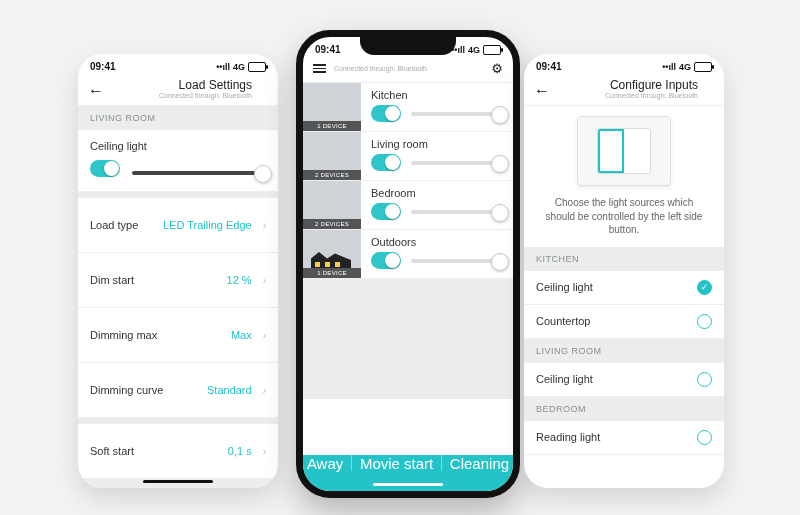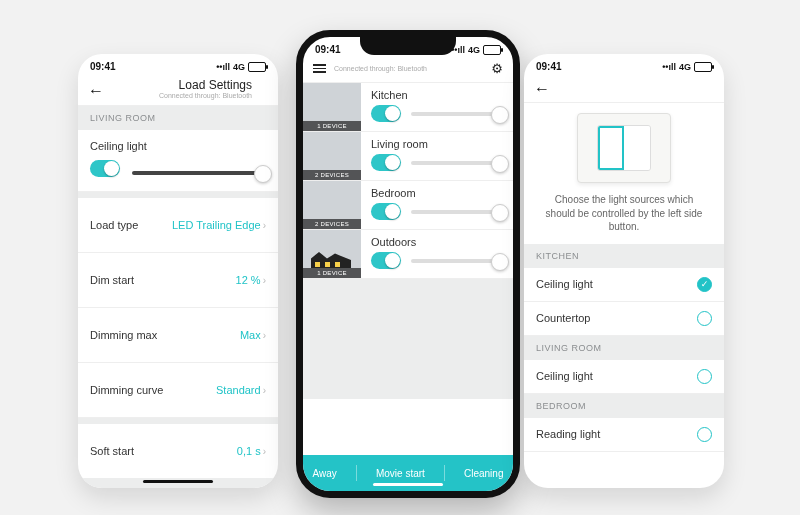--- a/index.html
+++ b/index.html
@@ -18,40 +18,40 @@
   .hdr .back{font-size:16px;color:#111;margin-right:6px}
   .hdr .menu{display:flex;flex-direction:column;gap:2px;margin-right:8px}
   .hdr .menu span{display:block;width:13px;height:1.5px;background:#222}
   .hdr .ttl{flex:1;text-align:right}
   .hdr .ttl.leftish{text-align:left}
   .hdr .ttl .t1{font-size:12px;color:#222}
   .hdr .ttl .t2{font-size:7px;color:#aaa}
   .hdr .gear{font-size:13px;color:#222}
   .secthdr{background:#eceded;color:#8b8e90;font-size:9px;letter-spacing:.5px;padding:7px 12px}
   .row{display:flex;align-items:center;justify-content:space-between;padding:21px 12px;border-bottom:1px solid #eee;font-size:11px;color:#333}
-  .row .val{color:#20c3c7;font-size:11px;display:flex;align-items:center;gap:2px}
+  .row .val{color:#20c3c7;font-size:11px;display:flex;align-items:center;gap:11px}
   .row .chev{color:#bbb;font-size:10px}
   .no-b{border-bottom:none}
   
   .tgl{width:30px;height:17px;border-radius:9px;background:#2ec6c8;position:relative;flex-shrink:0}
   .tgl:after{content:"";position:absolute;right:1px;top:1px;width:15px;height:15px;border-radius:50%;background:#fff;box-shadow:0 1px 2px rgba(0,0,0,.3)}
   
   .sld{position:relative;height:4px;border-radius:2px;background:#444;margin-top:8px}
   .sld.light{background:#ddd}
   .sld .kn{position:absolute;right:-6px;top:-6px;width:16px;height:16px;border-radius:50%;background:#fff;border:1px solid #ccc;box-shadow:0 1px 3px rgba(0,0,0,.2)}
   .home-ind{position:absolute;bottom:5px;left:50%;transform:translateX(-50%);width:70px;height:3px;border-radius:2px;background:#111}
   
   .rm{display:flex;border-bottom:1px solid #eee}
   .rm .thumb{width:58px;height:48px;position:relative;background:#cfd3d7;overflow:hidden}
   .rm .thumb .lab{position:absolute;bottom:0;left:0;right:0;background:rgba(0,0,0,.6);color:#fff;font-size:6px;text-align:center;padding:2px 0;letter-spacing:.3px}
   .rm .body{flex:1;padding:6px 10px}
   .rm .nm{font-size:11px;color:#333;margin-bottom:4px}
   .rm .ctrls{display:flex;align-items:center;gap:10px}
   .rm .ctrls .sld{flex:1;margin-top:0}
-  .scenebar{position:absolute;bottom:0;left:0;right:0;height:36px;background:#24c3c7;display:flex;align-items:center;justify-content:space-around;color:#fff;font-size:10px}
+  .scenebar{position:absolute;bottom:0;left:0;right:0;height:36px;background:#24c3c7;display:flex;justify-content:space-around;color:#fff;font-size:15px}
   .scenebar .sep{width:1px;height:16px;background:rgba(255,255,255,.4)}
   
   .switchbox{margin:10px auto;width:92px;height:68px;background:#f7f7f5;border:1px solid #e0e0de;border-radius:4px;display:flex;align-items:center;justify-content:center;box-shadow:0 2px 4px rgba(0,0,0,.08)}
   .switchbox .plate{display:flex;gap:0;border:1px solid #ddd;border-radius:3px;overflow:hidden}
   .switchbox .pad{width:26px;height:44px;background:#fff}
   .switchbox .pad.active{border:2px solid #22c3c7;width:22px;height:40px}
   .desc{font-size:10px;color:#666;text-align:center;padding:0 16px 10px;line-height:1.35}
   .opt{display:flex;align-items:center;justify-content:space-between;padding:9px 12px;border-bottom:1px solid #eee;font-size:11px;color:#333}
   .radio{width:13px;height:13px;border-radius:50%;border:1.5px solid #22c3c7;display:flex;align-items:center;justify-content:center}
   .radio.on{background:#22c3c7;color:#fff;font-size:9px}
@@ -231,20 +231,24 @@
     <div class="status">
       <span>09:41</span>
       <span class="sigs">
           <span>••ıll</span> 
           <span>4G</span> 
           <span class="bat"></span>
         </span>
     </div>
     <div class="hdr">
       <span class="back">←</span>
+      <div class="ttl">
+        <div class="t1">Configure Inputs</div>
+        <div class="t2">Connected through: Bluetooth</div>
+      </div>
       <span style="width:16px"></span>
     </div>
     <div class="switchbox">
       <div class="plate">
           <div class="pad active"></div>
           <div class="pad"></div>
         </div>
     </div>
     <div class="desc">Choose the light sources which should be controlled by the left side button.</div>
 

